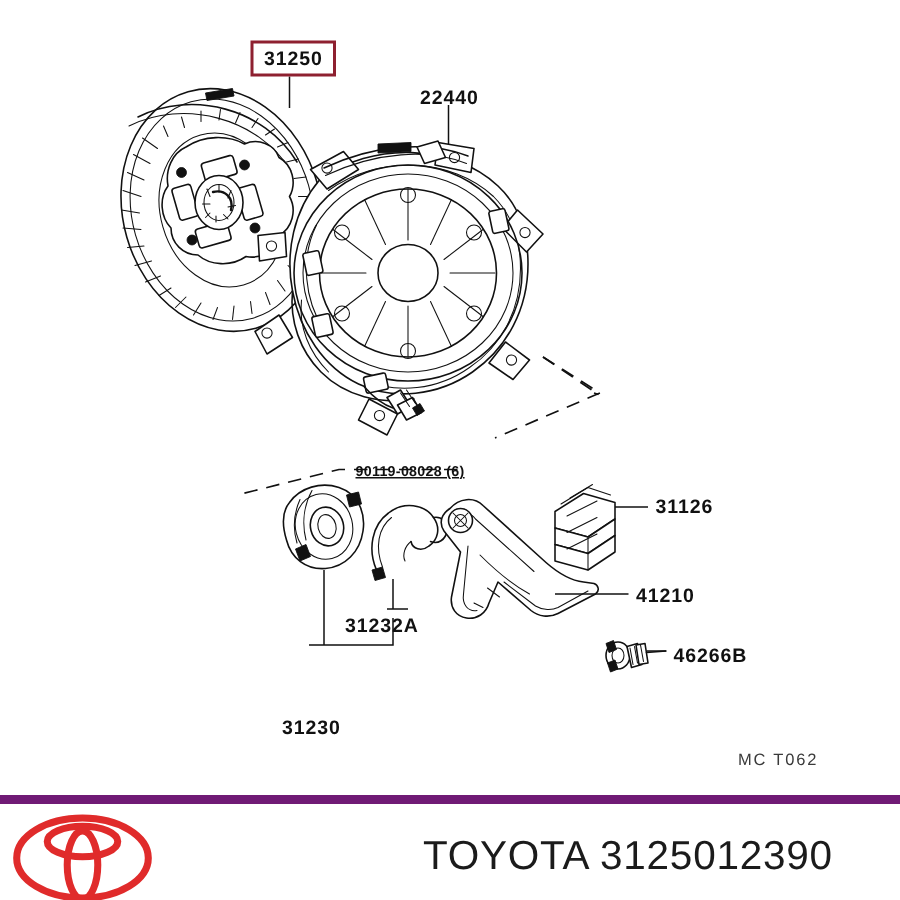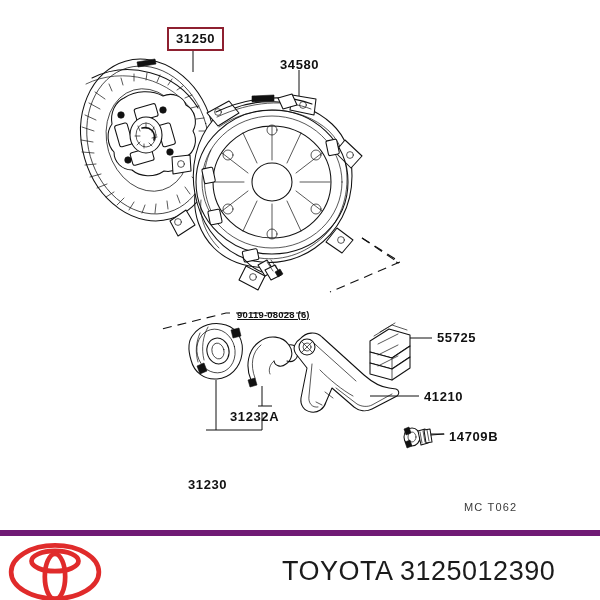--- a/index.html
+++ b/index.html
@@ -54,20 +54,21 @@
     box-shadow: 0 0 0 1px #ffffff inset;
   }
   .footer-text {
     position: absolute;
     font-family: "Liberation Sans", sans-serif;
     font-size: 11px;
     font-weight: 400;
     color: #3a3a3a;
     letter-spacing: 1.2px;
     white-space: nowrap;
+    margin-left: 28px;
   }
   #bottom-bar {
     position: absolute;
     left: 0; top: 530px;
     width: 600px; height: 70px;
     background: #ffffff;
     border-top: 6px solid #701a75;
   }
   #toyota-logo {
     position: absolute;
@@ -366,29 +367,29 @@
         <path class="lead" d="M262 406 L262 392 L262 386"></path>
         <path class="lead" d="M258 406 L272 406"></path>
 
         <path class="lead" d="M216 430 L216 380"></path>
         <path class="lead" d="M206 430 L262 430 L262 412"></path>
       </g>
     </svg>
 
     <div class="callout boxed" style="left:167px; top:27px;">31250</div>
 
-    <div class="callout" style="left:280px; top:58px;">34580</div>
+    <div class="callout" style="left:280px; top:58px;">22440</div>
 
     <div class="callout small" style="left:237px; top:310px;">90119-08028 (6)</div>
 
-    <div class="callout" style="left:437px; top:331px;">55725</div>
+    <div class="callout" style="left:437px; top:331px;">31126</div>
 
     <div class="callout" style="left:424px; top:390px;">41210</div>
 
-    <div class="callout" style="left:449px; top:430px;">14709B</div>
+    <div class="callout" style="left:449px; top:430px;">46266B</div>
 
     <div class="callout" style="left:230px; top:410px;">31232A</div>
 
     <div class="callout" style="left:188px; top:434px;margin-top:44px;">31230</div>
 
     <div class="footer-text" style="left:464px; top:501px;">MC  T062</div>
   </div>
 
   <div id="bottom-bar">
     <svg id="toyota-logo" viewBox="0 0 120 76">

